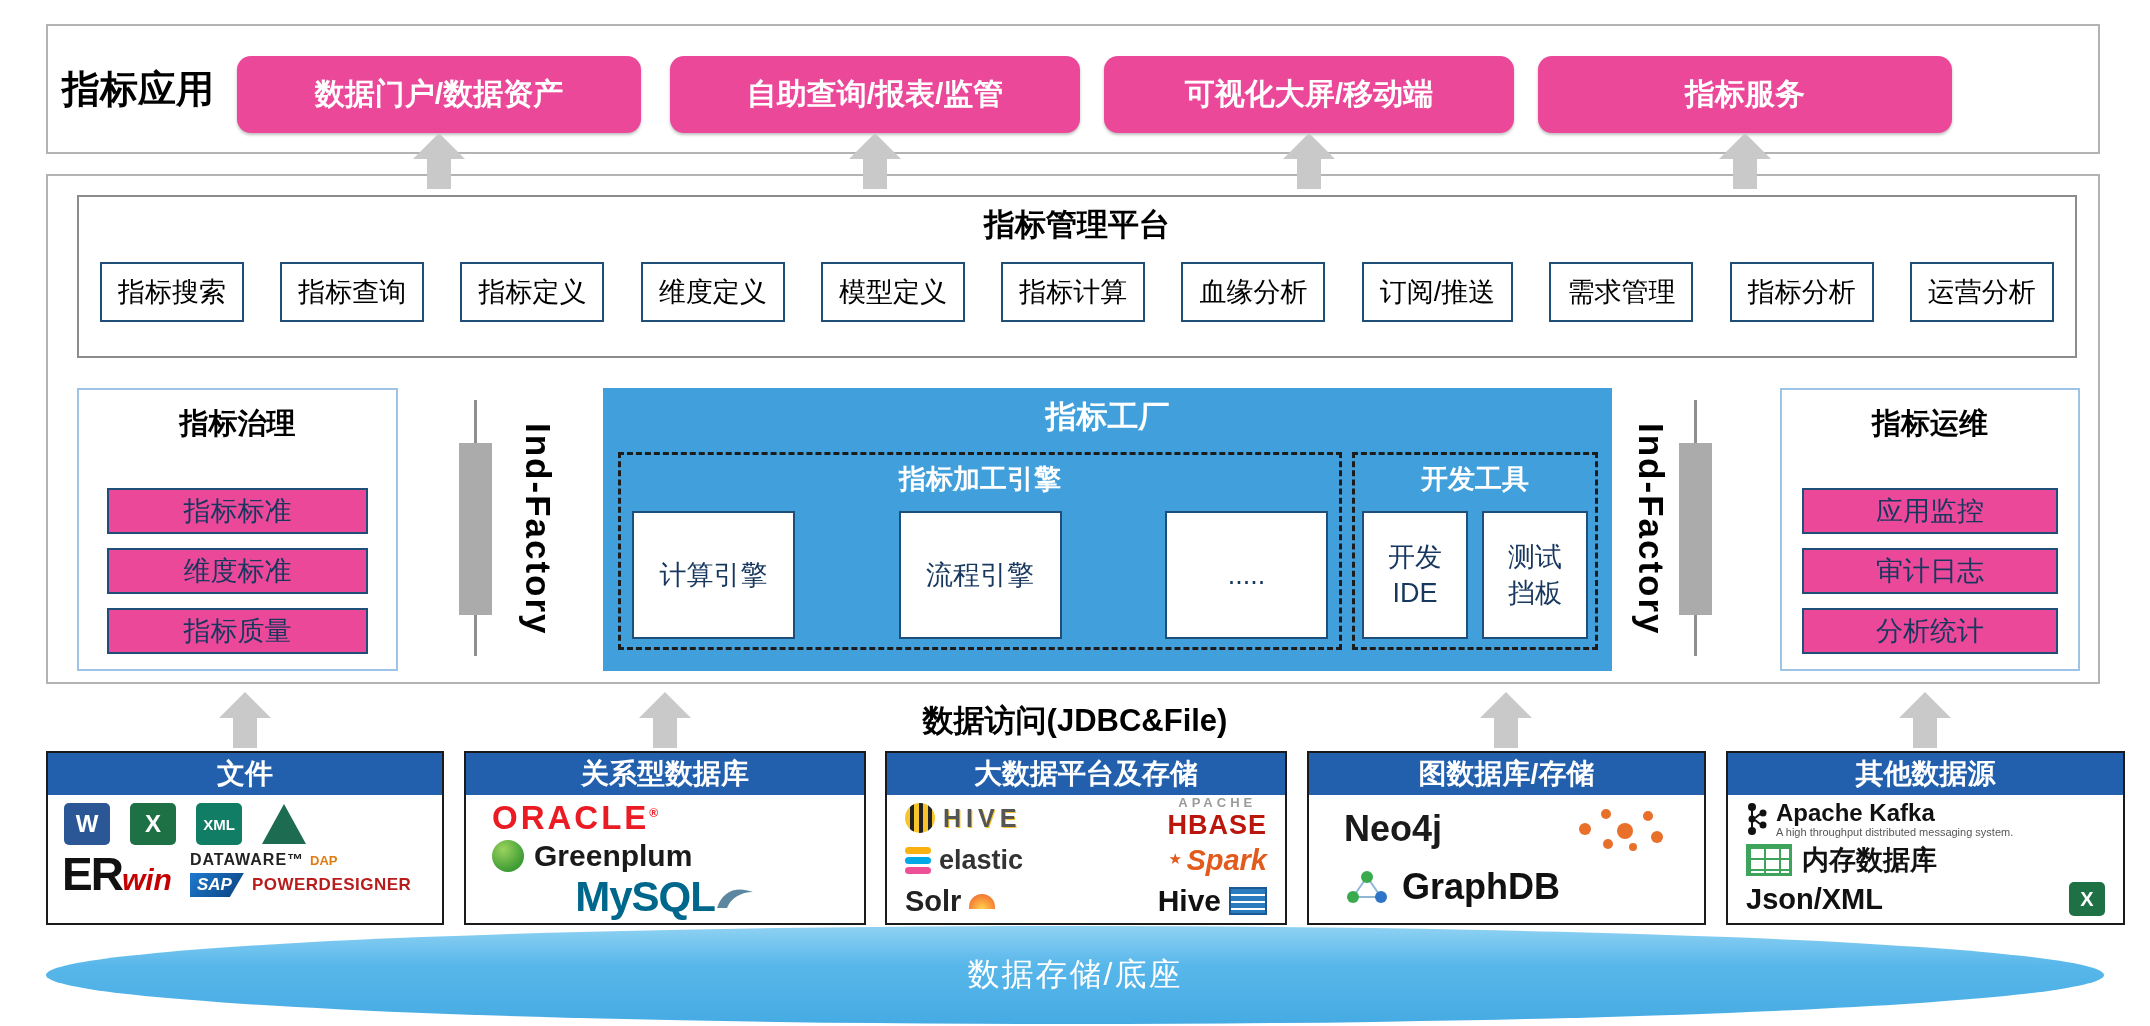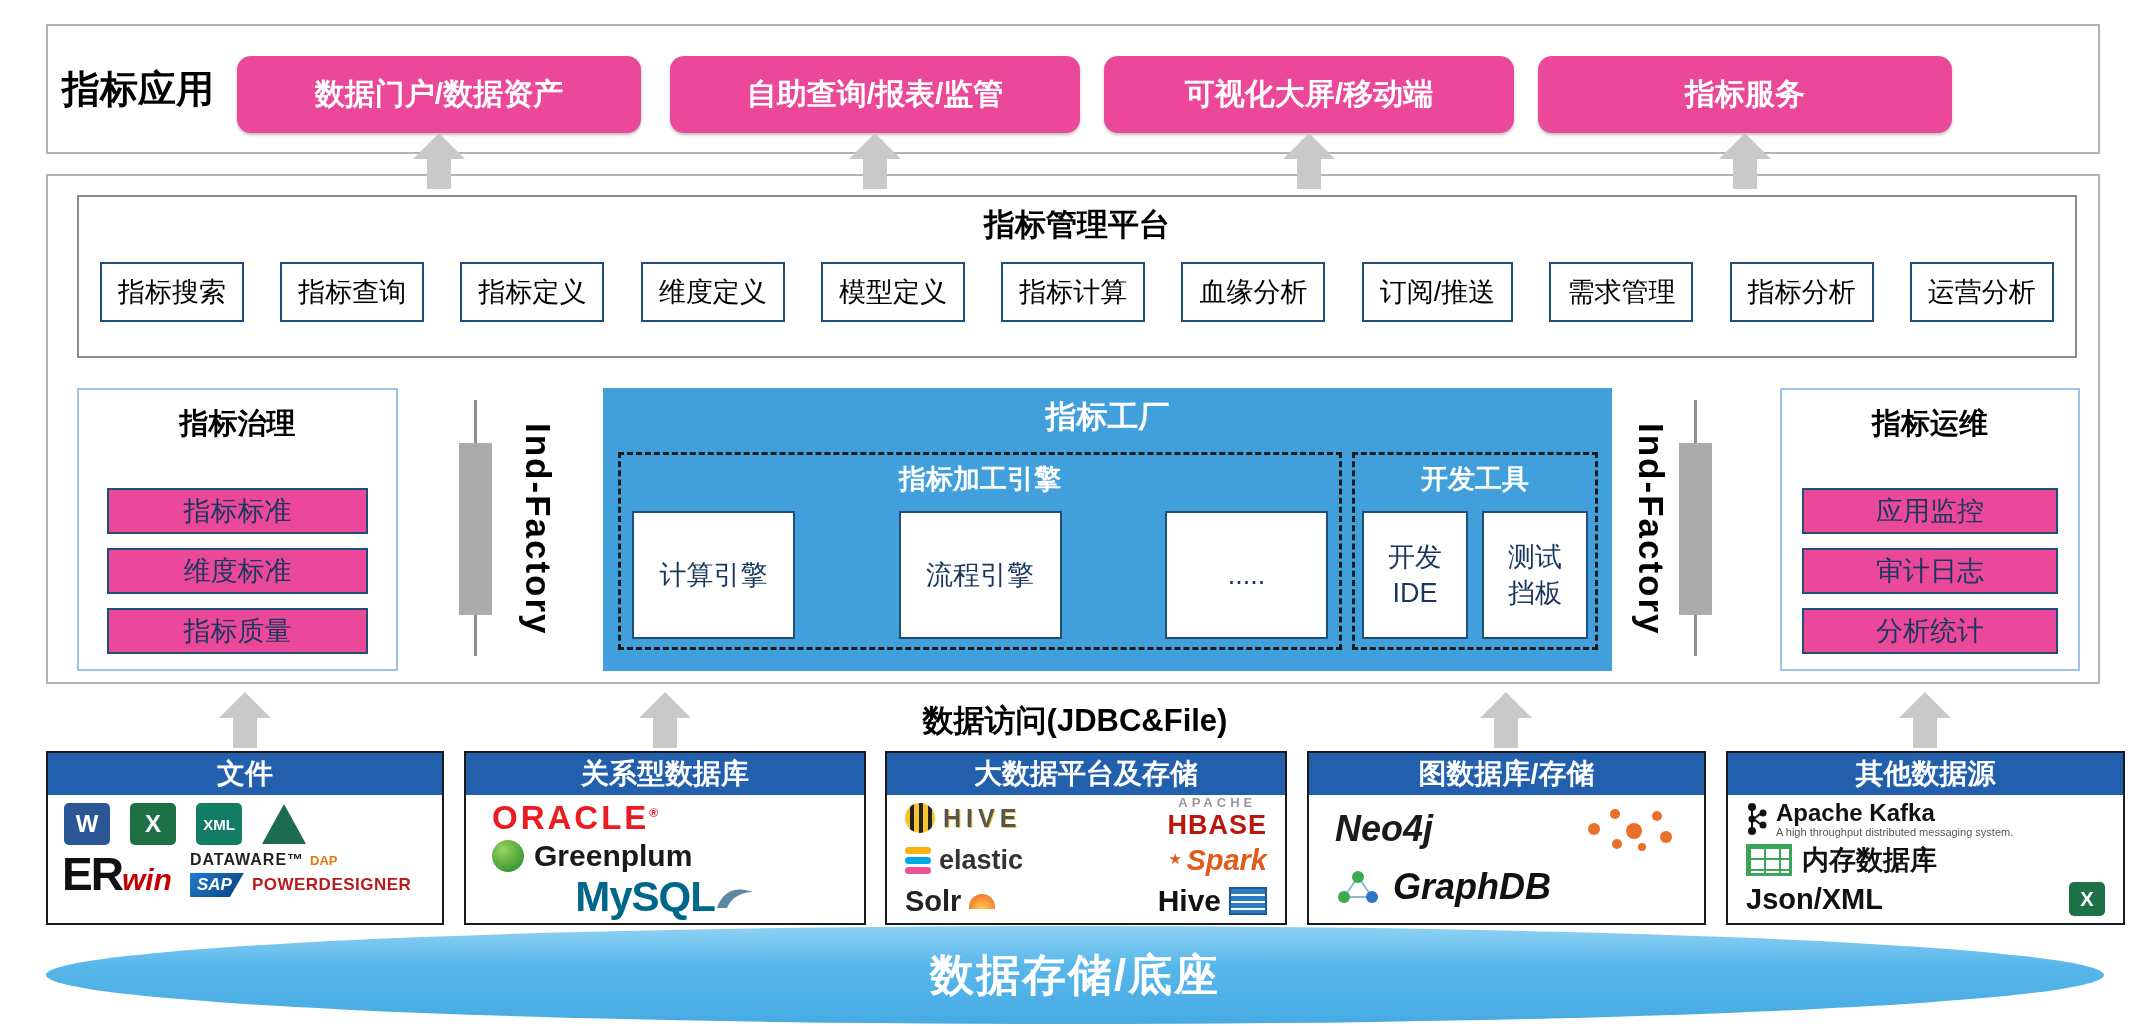--- a/index.html
+++ b/index.html
@@ -116,21 +116,21 @@
                background-image:linear-gradient(#3fa45b 2px, transparent 2px),
                                 linear-gradient(90deg,#3fa45b 2px, transparent 2px);
                background-size:15px 11px; margin-right:10px; }
   .memdb { font-size:27px; font-weight:700; color:#111; }
   .jsonxml { font-size:29px; font-weight:700; color:#111; }
 
   
   #base-disk { position:absolute; left:46px; top:926px; width:2058px; height:98px; border-radius:50%;
                background:linear-gradient(180deg,#8fd2f3 0%,#58b7ea 40%,#46abe3 100%);
                display:flex; align-items:center; justify-content:center; }
-  #base-label { color:#fff; font-size:44px; font-weight:700; letter-spacing:2px; }
+  #base-label { color:#fff; font-size:32px; font-weight:400; letter-spacing:2px; }
 </style>
 </head>
 <body>
 
 <div class="frame" style="left:46px;top:24px;width:2054px;height:130px;"></div>
 <div id="app-label">指标应用</div>
 <div class="app-btn" style="left:237px;width:404px;">数据门户/数据资产</div>
 <div class="app-btn" style="left:670px;width:410px;">自助查询/报表/监管</div>
 <div class="app-btn" style="left:1104px;width:410px;">可视化大屏/移动端</div>
 <div class="app-btn" style="left:1538px;width:414px;">指标服务</div>
@@ -314,21 +314,21 @@
       <div class="lrow">
         <span class="hive2">Hive</span>
         <div class="book"></div>
       </div>
     </div>
   </div>
 </div>
 
 <div class="src-box" style="left:1307px;width:399px;">
   <div class="src-header">图数据库/存储</div>
-  <div class="src-body" style="padding:4px 26px;font-style:italic;">
+  <div class="src-body" style="padding:4px 35px;">
     <div class="lrow" style="justify-content:space-between;height:60px;">
       <span class="neo4j">Neo4j</span>
       <div class="neo-dots">
         <span class="dot" style="left:6px;top:20px;width:12px;height:12px;"></span>
         <span class="dot" style="left:28px;top:6px;width:10px;height:10px;"></span>
         <span class="dot" style="left:44px;top:20px;width:16px;height:16px;"></span>
         <span class="dot" style="left:70px;top:8px;width:10px;height:10px;"></span>
         <span class="dot" style="left:78px;top:28px;width:12px;height:12px;"></span>
         <span class="dot" style="left:30px;top:36px;width:10px;height:10px;"></span>
         <span class="dot" style="left:56px;top:40px;width:8px;height:8px;"></span>

